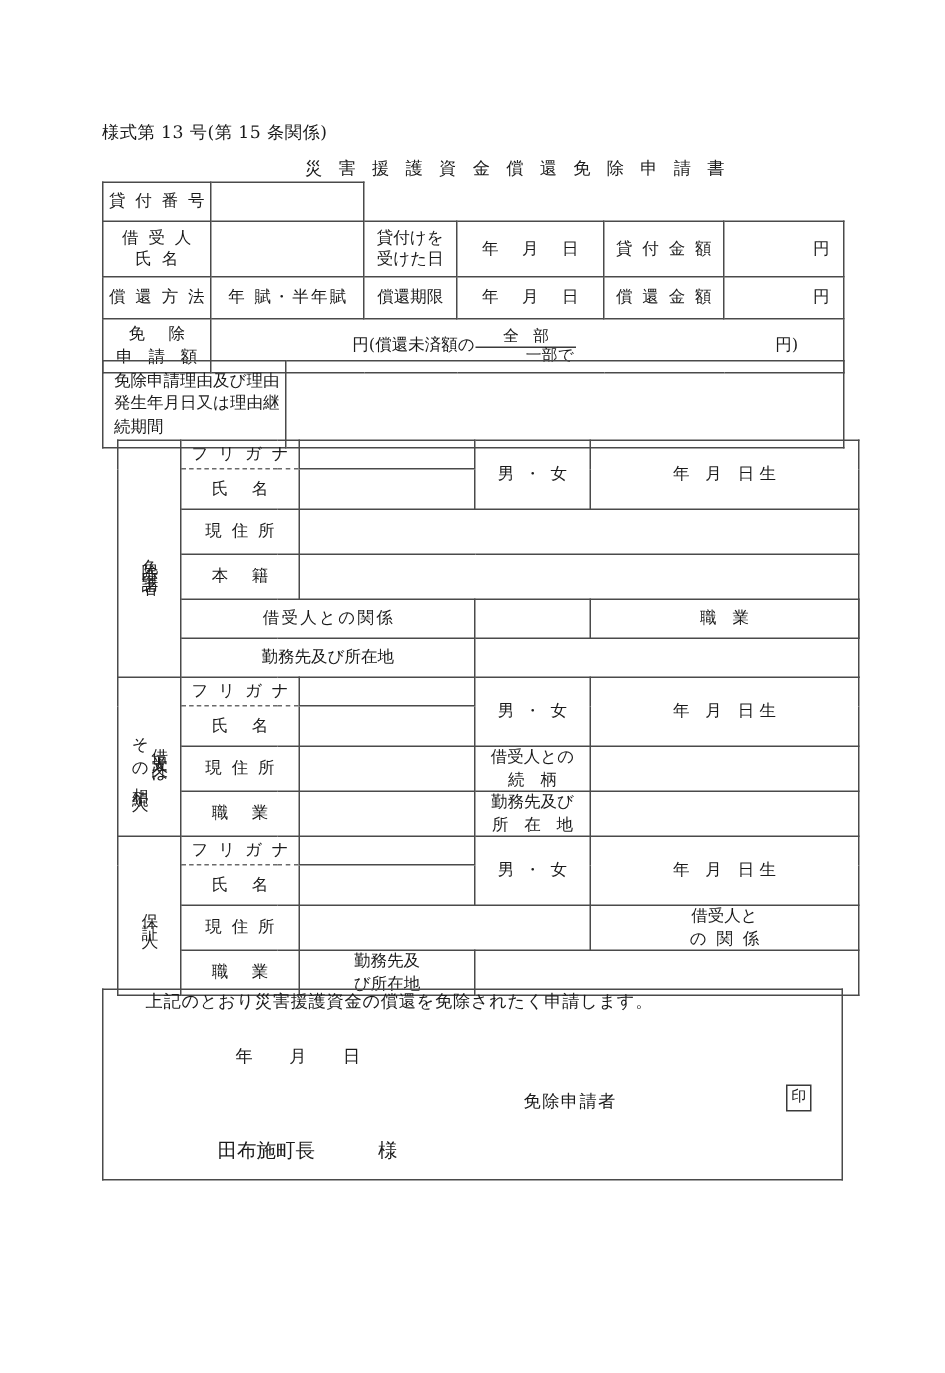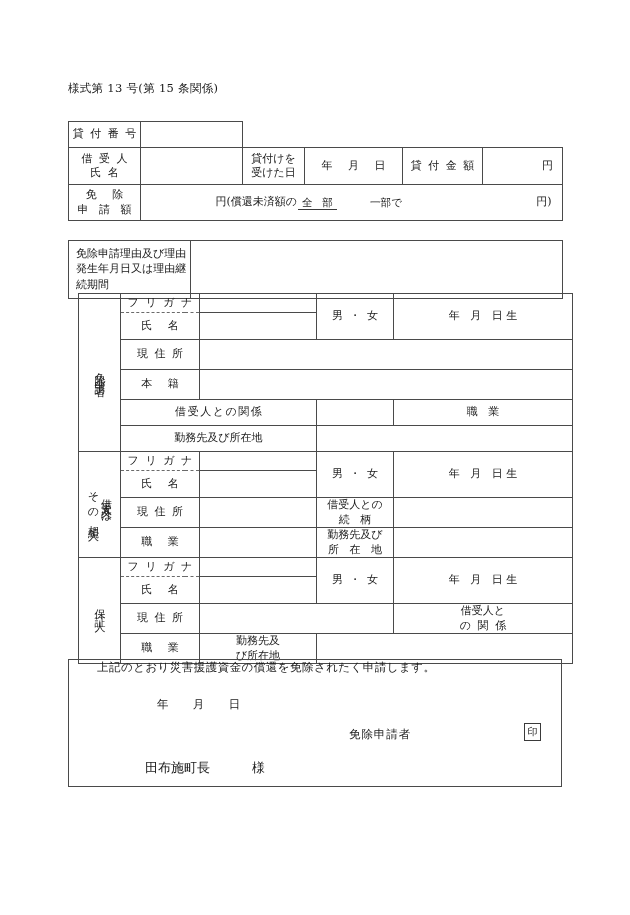--- a/index.html
+++ b/index.html
@@ -56,21 +56,21 @@
     display:flex;align-items:center;justify-content:center;height:100%;
     width:100%;
   }
   .vwrap2{
     display:flex;align-items:center;justify-content:center;height:100%;
     width:100%;gap:2px;flex-direction:row-reverse;
   }
 
   
   .frac{
-    display:inline-flex;flex-direction:row;vertical-align:middle;
+    display:inline-flex;flex-direction:column;vertical-align:middle;
     line-height:1.12;font-size:10.5px;margin:0 1px;position:relative;top:1px;
   }
   .frac .num{border-bottom:1px solid #3a3a3a;padding:0 1px 0px 1px;letter-spacing:.3em;text-indent:.3em;}
   .frac .den{padding:0 1px;letter-spacing:.02em;margin-left:32px;}
   .amt-line{display:flex;align-items:center;justify-content:center;font-size:11px;}
 
   
   .t-foot{position:absolute;left:68px;top:659px;width:494px;}
   .foot-cell{
     text-align:left;height:126px;vertical-align:top;position:relative;
@@ -84,20 +84,21 @@
   }
   .foot-mayor{position:absolute;left:28px;top:100px;font-size:13px;margin-left:48px;}
   .foot-mayor .sama{margin-left:42px;}
 </style>
 </head>
 <body>
 
 <div class="page">
 
   <div class="form-no">様式第 13 号(第 15 条関係)</div>
+  <div class="doc-title">災 害 援 護 資 金 償 還 免 除 申 請 書</div>
 
   <table class="t-top">
     <colgroup>
       <col style="width:72px">
         <col style="width:102px">
         <col style="width:62px">
       <col style="width:98px">
         <col style="width:80px">
         <col style="width:80px">
     </colgroup>
@@ -115,20 +116,28 @@
       <td></td>
       <td>
         <div>貸付けを</div>
         <div>受けた日</div>
       </td>
       <td class="sp3">年  月  日</td>
       <td class="sp1">貸 付 金 額</td>
       <td class="rgt">円</td>
     </tr>
     <tr>
+      <td class="sp1" style="height:27px">償 還 方 法</td>
+      <td class="sp1">年  賦・半年賦</td>
+      <td>償還期限</td>
+      <td class="sp3">年  月  日</td>
+      <td class="sp1">償 還 金 額</td>
+      <td class="rgt">円</td>
+    </tr>
+    <tr>
       <td style="height:35px">
         <div class="sp3">免    除</div>
         <div class="sp2">申  請  額</div>
       </td>
       <td colspan="5">
         <div class="amt-line">
           <span style="padding-left:64px">円(償還未済額の</span>
           <span class="frac">
             <span class="num">全 部</span>
             <span class="den">一部で</span>

